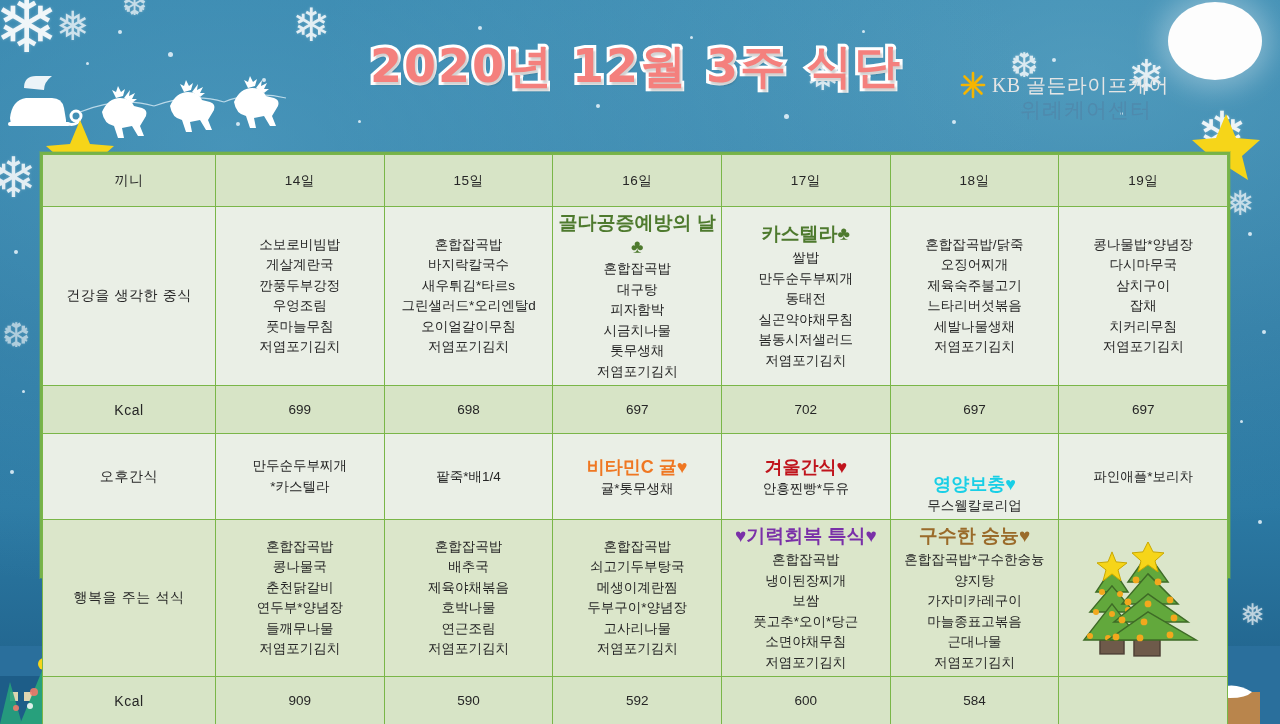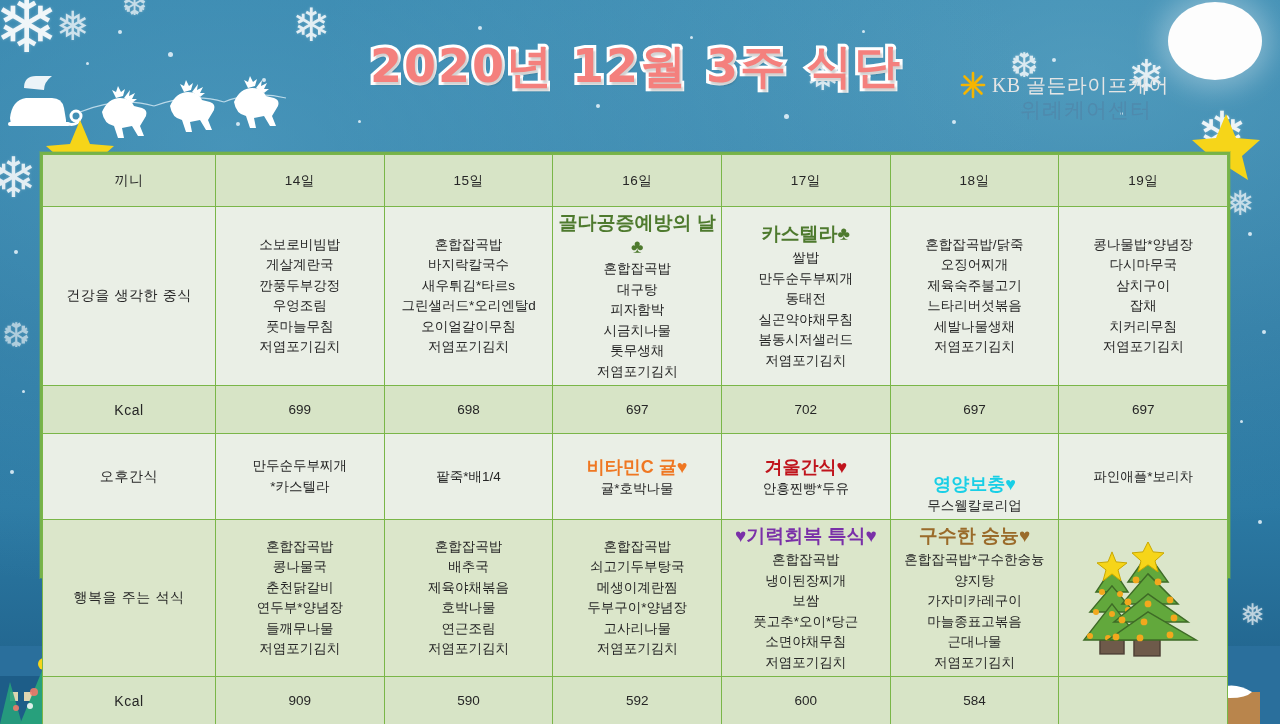--- a/index.html
+++ b/index.html
@@ -361,21 +361,21 @@
       <td><span class="rowlabel">오후간식</span></td>
       <td>
             <span class="snackbody">만두순두부찌개
 *카스텔라</span>
           </td>
       <td>
             <span class="snackbody">팥죽*배1/4</span>
           </td>
       <td>
             <span class="snacktag" style="color: rgb(239, 119, 34);">비타민C 귤♥</span>
-            <span class="snackbody">귤*호박나물</span>
+            <span class="snackbody">귤*톳무생채</span>
           </td>
       <td>
             <span class="snacktag" style="color: rgb(192, 20, 28);">겨울간식♥</span>
             <span class="snackbody">안흥찐빵*두유</span>
           </td>
       <td>
             <span class="snacktag" style="color: rgb(24, 207, 230); margin-top: 35px;">영양보충♥</span>
             <span class="snackbody">무스웰칼로리업</span>
           </td>
       <td>

